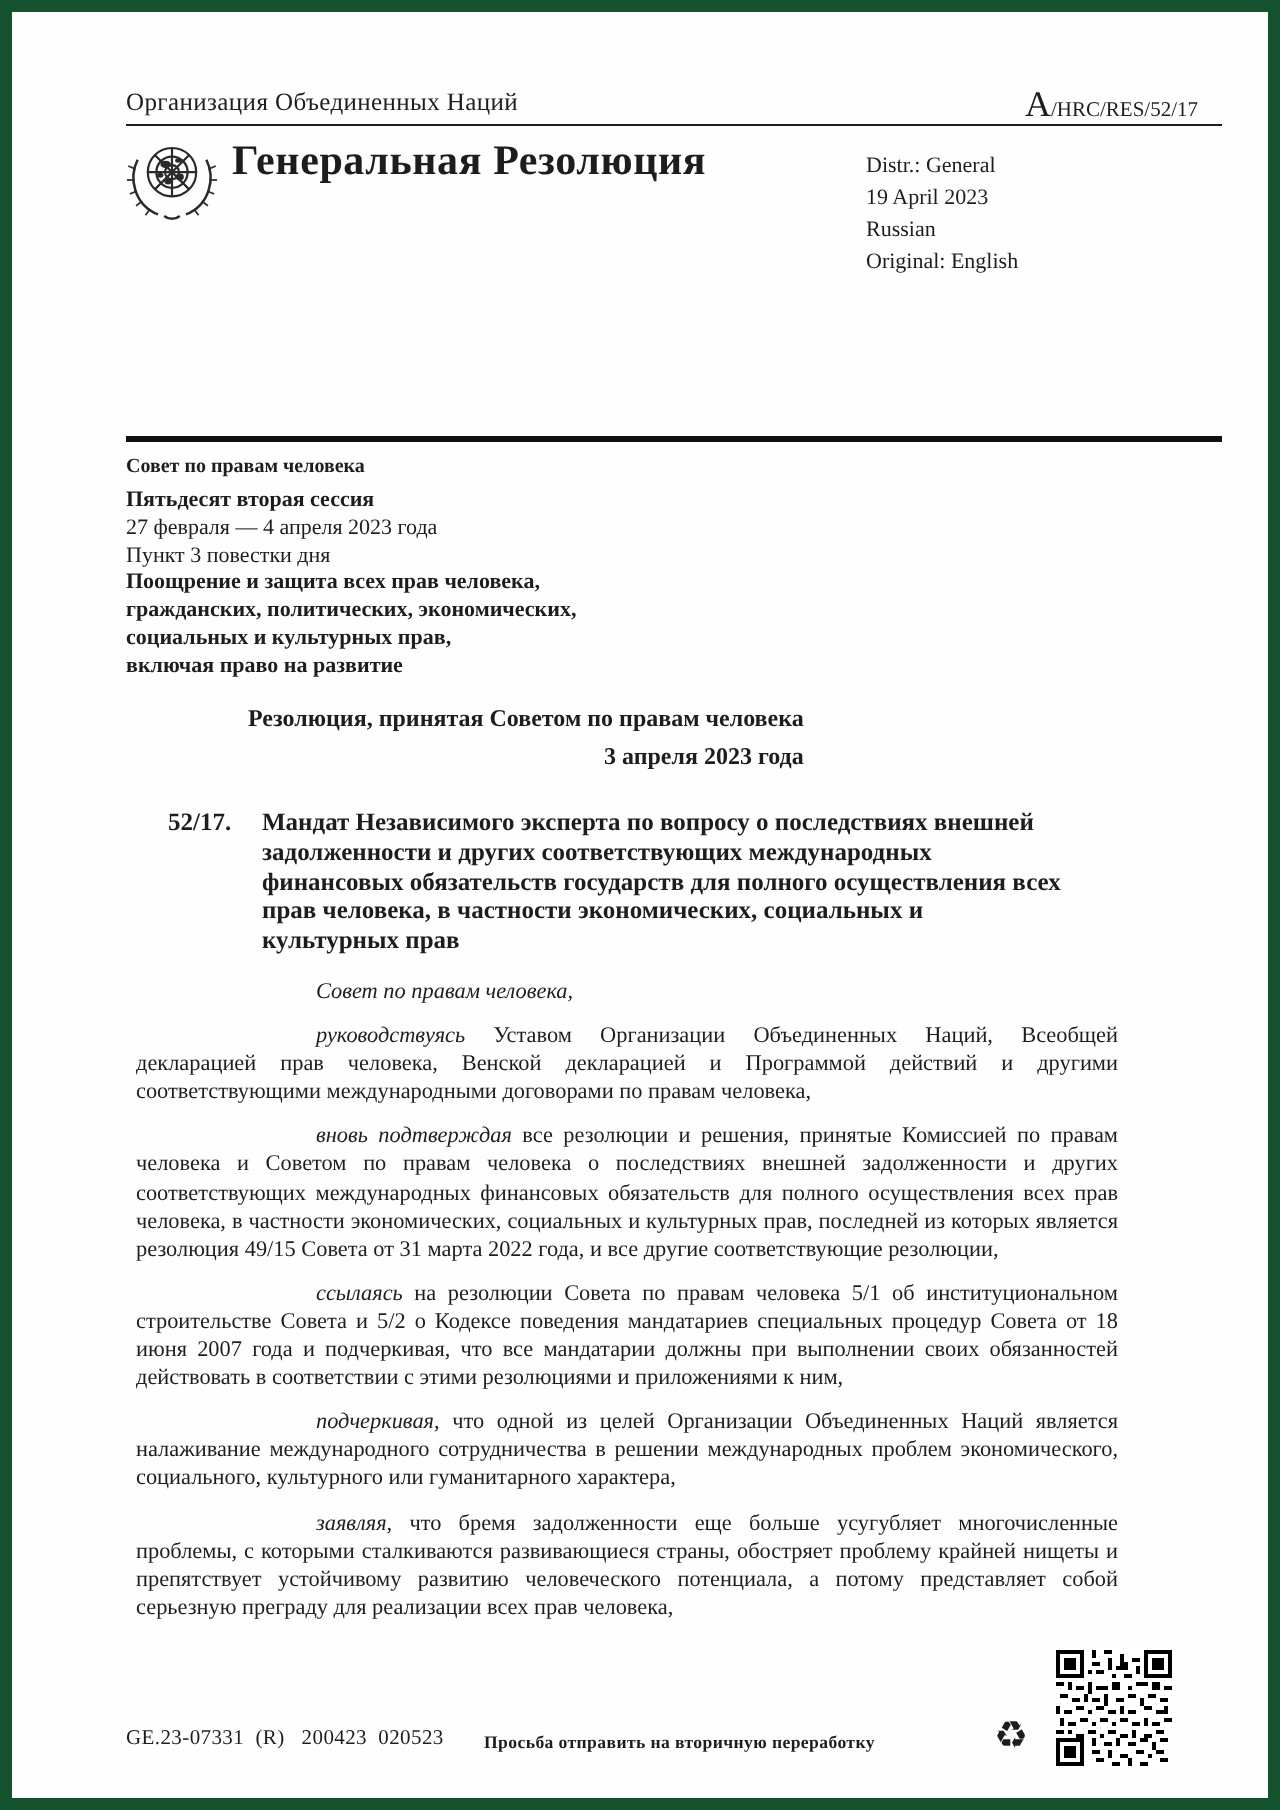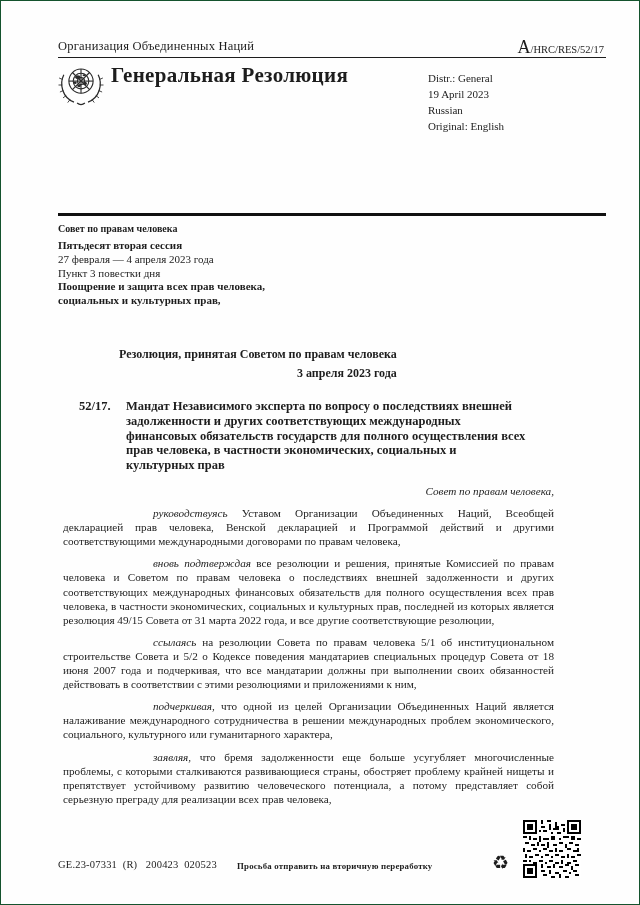--- a/index.html
+++ b/index.html
@@ -1,21 +1,21 @@
 <!DOCTYPE html>
 <html lang="ru"><head>
 <meta charset="utf-8">
 <style>
   html,body{margin:0;padding:0;background:#ffffff;}
   *{box-sizing:border-box;}
   .page{
     position:relative;
     width:640px;height:905px;
     background:#fefefe;
-    border:1px solid #14532d;
+    border:6px solid #14532d;
     font-family:"Liberation Serif","DejaVu Serif",serif;
     color:#1d1d1d;
     overflow:hidden;
   }
   
   .org-name{position:absolute;left:57px;top:38px;font-size:12.5px;letter-spacing:.2px;}
   .doc-symbol{position:absolute;right:35px;top:36px;white-space:nowrap;}
   .doc-symbol .big-a{font-size:18px;}
   .doc-symbol .rest{font-size:10.5px;margin-top:42px;}
   .header-rule{position:absolute;left:57px;top:56px;width:548px;height:1px;background:#1d1d1d;}
@@ -29,21 +29,21 @@
   .session .council{font-size:10px;font-weight:bold;line-height:16px;margin-bottom:2px;}
   .session .b{font-weight:bold;}
   
   .res-title{position:absolute;left:118px;top:344px;font-size:12px;font-weight:bold;line-height:18.5px;text-align:right;}
   .res-heading{position:absolute;left:78px;top:398px;display:flex;font-size:12.5px;font-weight:bold;line-height:14.8px;}
   .res-heading .num{width:47px;flex:none;}
   .res-heading .txt{width:402px;}
   
   .body-text{position:absolute;left:62px;top:483px;width:491px;font-size:11.2px;line-height:14.1px;text-align:justify;}
   .body-text p{margin:0 0 8px 0;text-indent:90px;}
-  .body-text .opening{font-style:italic;text-align:right;}
+  .body-text .opening{font-style:italic;text-align:left;}
   .lead{font-style:italic;}
   
   .ge-number{position:absolute;left:57px;top:858px;font-size:10.5px;letter-spacing:.2px;}
   .recycle-note{position:absolute;left:236px;top:860px;width:256px;font-size:8.8px;font-weight:bold;letter-spacing:.2px;}
   .recycle-glyph{position:absolute;left:491px;top:850px;font-size:19px;font-weight:normal;}
   .qr{position:absolute;left:522px;top:819px;width:58px;height:58px;}
 </style>
 </head>
 <body>
 
@@ -103,21 +103,23 @@
   </div>
 
   <div class="section-rule"></div>
 
   <div class="session">
     <div class="council">Совет по правам человека</div>
     <div class="b">Пятьдесят вторая сессия</div>
     <div>27 февраля — 4 апреля 2023 года</div>
     <div>Пункт 3 повестки дня</div>
     <div class="b">Поощрение и защита всех прав человека,</div>
+    <div class="b">гражданских, политических, экономических,</div>
     <div class="b">социальных и культурных прав,</div>
+    <div class="b">включая право на развитие</div>
   </div>
 
   <div class="res-title">
     <div>Резолюция, принятая Советом по правам человека</div>
     <div>3 апреля 2023 года</div>
   </div>
 
   <div class="res-heading">
     <span class="num">52/17.</span>
     <span class="txt">Мандат Независимого эксперта по вопросу о последствиях внешней задолженности и других соответствующих международных финансовых обязательств государств для полного осуществления всех прав человека, в частности экономических, социальных и культурных прав</span>

